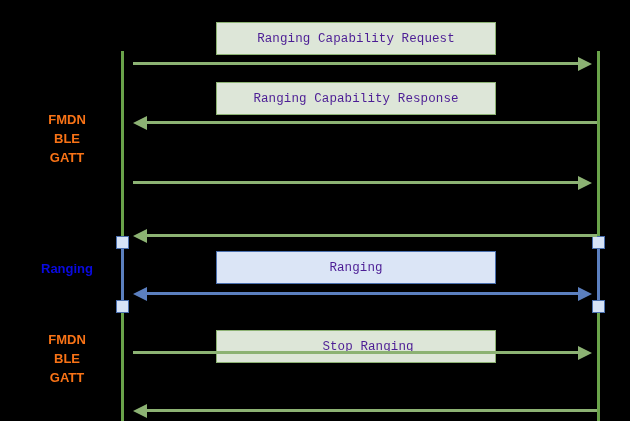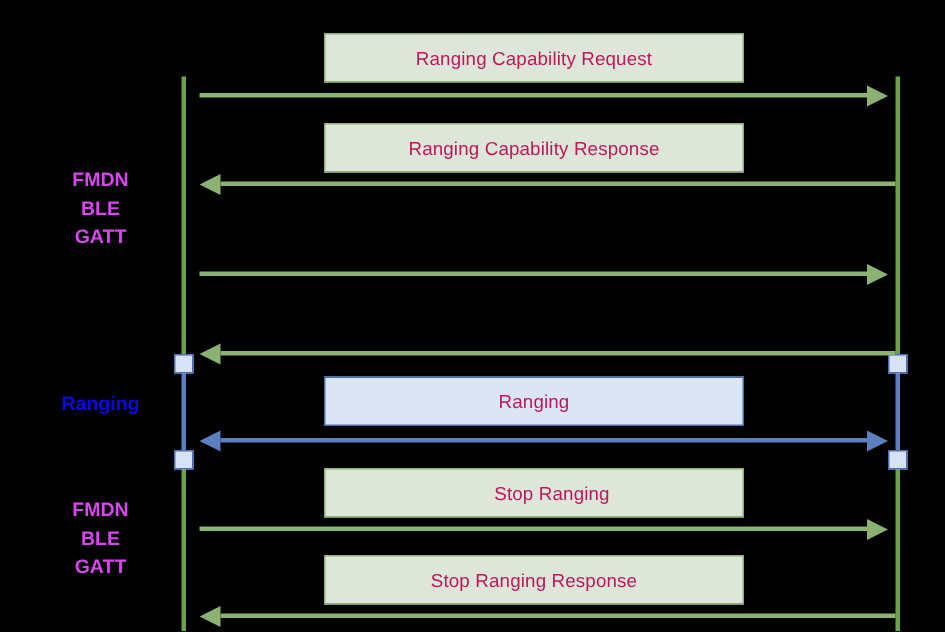--- a/index.html
+++ b/index.html
@@ -38,22 +38,23 @@
   .msgbox {
     position: absolute;
     left: 216px;
     width: 280px;
     height: 33px;
     box-sizing: border-box;
     display: flex;
     align-items: center;
     justify-content: center;
     font-size: 12.5px;
-    color: #be185d;
+    color: #4c1d95;
     letter-spacing: 0.1px;
+    font-family: Liberation Mono, monospace;
   }
   .msgbox.green {
     background: #dde6d8;
     border: 1.5px solid #8cb273;
   }
   .msgbox.blue {
     background: #dbe5f6;
     border: 1.5px solid #4a6fae;
   }
   
@@ -93,21 +94,21 @@
   .side-label {
     position: absolute;
     left: 26px;
     width: 82px;
     text-align: center;
     font-size: 13px;
     font-weight: bold;
     line-height: 19px;
     white-space: pre-line;
   }
-  .side-label.green { color: #d946ef; }
+  .side-label.green { color: #f97316; }
   .side-label.blue  { color: #0a0ae0; }
 </style>
 </head>
 <body>
 
 <div id="diagram">
 
   <div class="lifeline" style="left:121px; top:51px; height:191px;"></div>
   <div class="lifeline blue-seg" style="left:121px; top:242px; height:65px;"></div>
   <div class="lifeline" style="left:121px; top:307px; height:114px;"></div>
@@ -141,21 +142,20 @@
   <div class="arrow-head right green" style="left:578px; top:175.5px;"></div>
 
   <div class="arrow-line green" style="left:147px; top:234px; width:450px;"></div>
   <div class="arrow-head left green" style="left:133px; top:228.5px;"></div>
 
   <div class="msgbox blue" style="top:251px;">Ranging</div>
   <div class="arrow-line blue" style="left:147px; top:292px; width:431px;"></div>
   <div class="arrow-head left blue" style="left:133px; top:286.5px;"></div>
   <div class="arrow-head right blue" style="left:578px; top:286.5px;"></div>
 
-  <div class="msgbox green" style="top:312px;padding-left:24px;">Stop Ranging</div>
+  <div class="msgbox green" style="top:330px;padding-left:24px;">Stop Ranging</div>
   <div class="arrow-line green" style="left:133px; top:351px; width:445px;"></div>
   <div class="arrow-head right green" style="left:578px; top:345.5px;"></div>
 
-  <div class="msgbox green" style="top:370px;">Stop Ranging Response</div>
   <div class="arrow-line green" style="left:147px; top:409px; width:450px;"></div>
   <div class="arrow-head left green" style="left:133px; top:403.5px;"></div>
 
 </div>
 
 </body></html>

